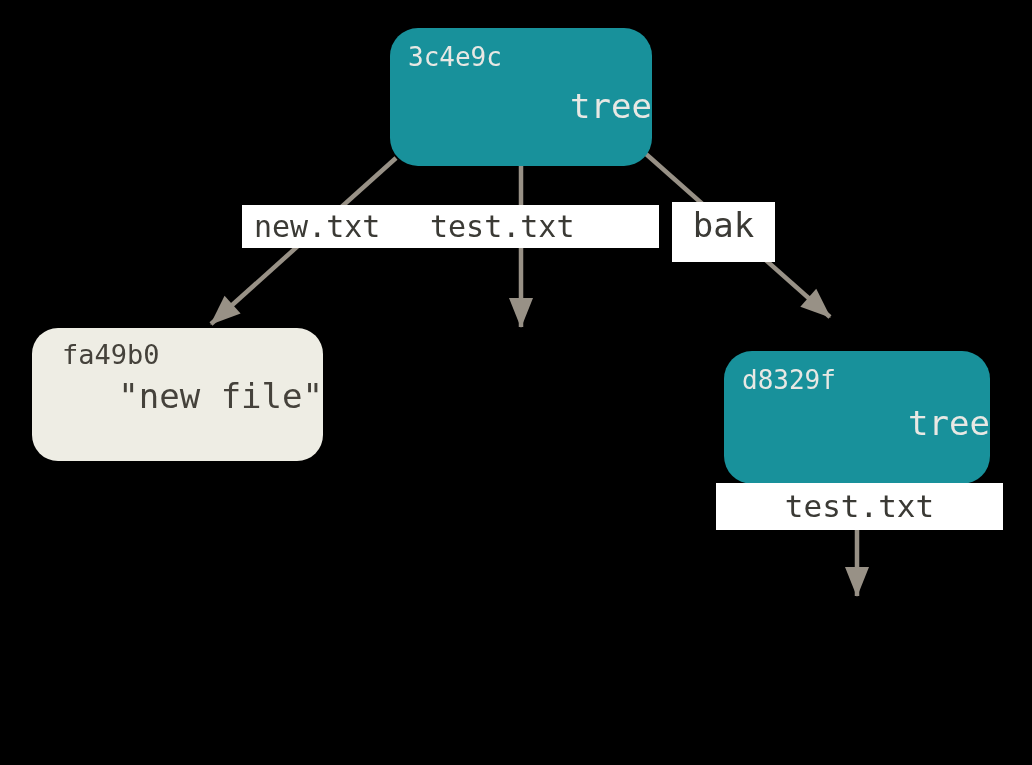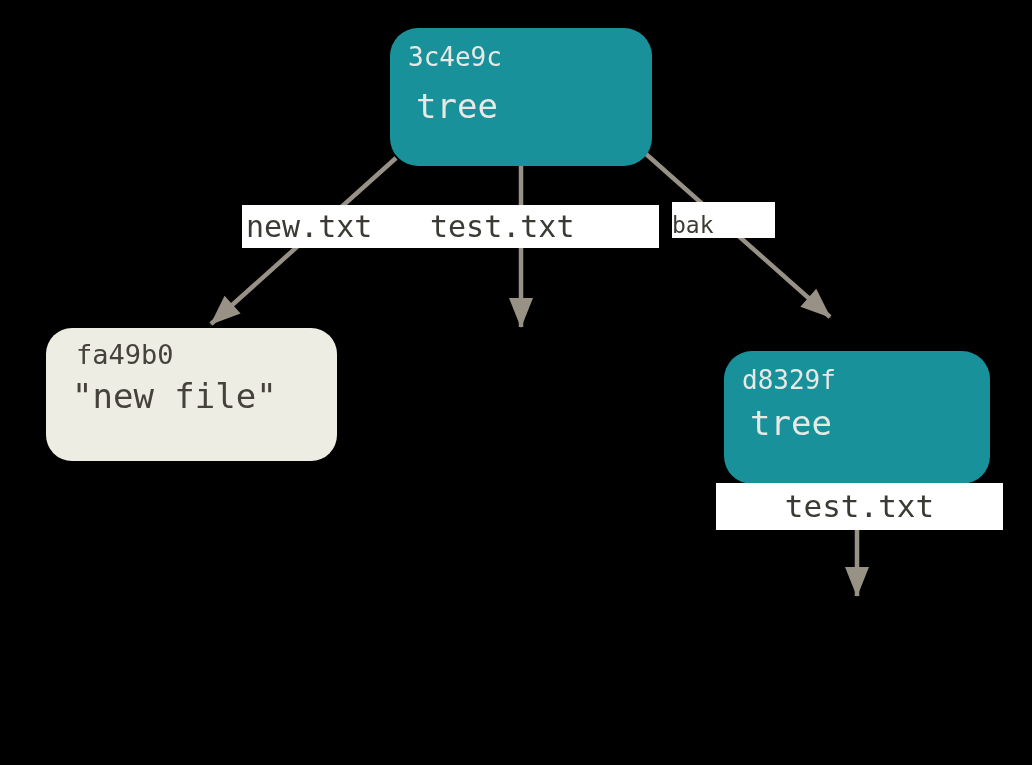--- a/index.html
+++ b/index.html
@@ -8,45 +8,45 @@
     width:1032px;height:765px;
     background:#000000;
     overflow:hidden;
     font-family:"DejaVu Sans Mono", monospace;
   }
   .edges{position:absolute;left:0;top:0;z-index:1;}
   .edges line{stroke:#989186;stroke-width:4.5;}
 
   .node{position:absolute;z-index:2;border-radius:28px;}
   .node .hash{position:absolute;display:block;white-space:pre;}
-  .node .nlabel{position:absolute;display:block;width:100%;text-align:left;white-space:pre;padding-left:26px;}
+  .node .nlabel{position:absolute;display:block;width:100%;text-align:right;white-space:pre;}
 
   .tree-node{background:#18919b;}
   .tree-node .hash{color:#e8e8e4;font-size:26px;left:18px;top:14px;text-align:center;}
   .tree-node .nlabel{color:#e8e8e4;font-size:34px;top:58px;}
 
-  .blob-node{background:#eeede4;border-radius:26px;margin-left:14px;}
+  .blob-node{background:#eeede4;border-radius:26px;}
   .blob-node .hash{color:#45423b;font-size:27px;left:30px;top:11px;}
   .blob-node .nlabel{color:#45423b;font-size:34px;top:48px;}
 
   #node-root   {left:390px;top:28px; width:262px;height:138px;}
   #node-fa49b0 {left:32px; top:328px;width:291px;height:133px;}
   #node-1f7a7a {left:382px;top:328px;width:281px;height:132px;}
   #node-d8329f {left:724px;top:320px;width:266px;height:133px;margin-top:31px;}
   #node-d8329f .nlabel{top:52px;}
   #node-83baae {left:713px;top:598px;width:289px;height:135px;}
 
   .elabel{
     position:absolute;z-index:3;
     background:#ffffff;color:#3b3a35;
     white-space:pre;overflow:hidden;
   }
-  #lbl-new  {left:242px;top:205px;width:158px;height:43px;line-height:43px;font-size:30px;padding-left:4px;box-sizing:border-box;}
+  #lbl-new  {left:242px;top:205px;width:158px;height:43px;line-height:43px;font-size:30px;padding-left:12px;box-sizing:border-box;}
   #lbl-test {left:400px;top:205px;width:259px;height:43px;line-height:43px;font-size:30px;padding-left:30px;box-sizing:border-box;}
-  #lbl-bak  {left:672px;top:202px;width:103px;height:36px;line-height:46px;font-size:23px;text-align:left;}
+  #lbl-bak  {left:672px;top:202px;width:103px;height:60px;line-height:46px;font-size:34px;text-align:center;}
   #lbl-test2{left:716px;top:483px;width:287px;height:47px;line-height:47px;font-size:31px;text-align:center;}
 </style>
 </head>
 <body>
 
 <div class="canvas">
 
   <svg class="edges" width="1032" height="765" viewBox="0 0 1032 765">
     <defs>
       <marker id="arrowhead" markerUnits="userSpaceOnUse" markerWidth="34" markerHeight="28" refX="30" refY="13" orient="auto">

